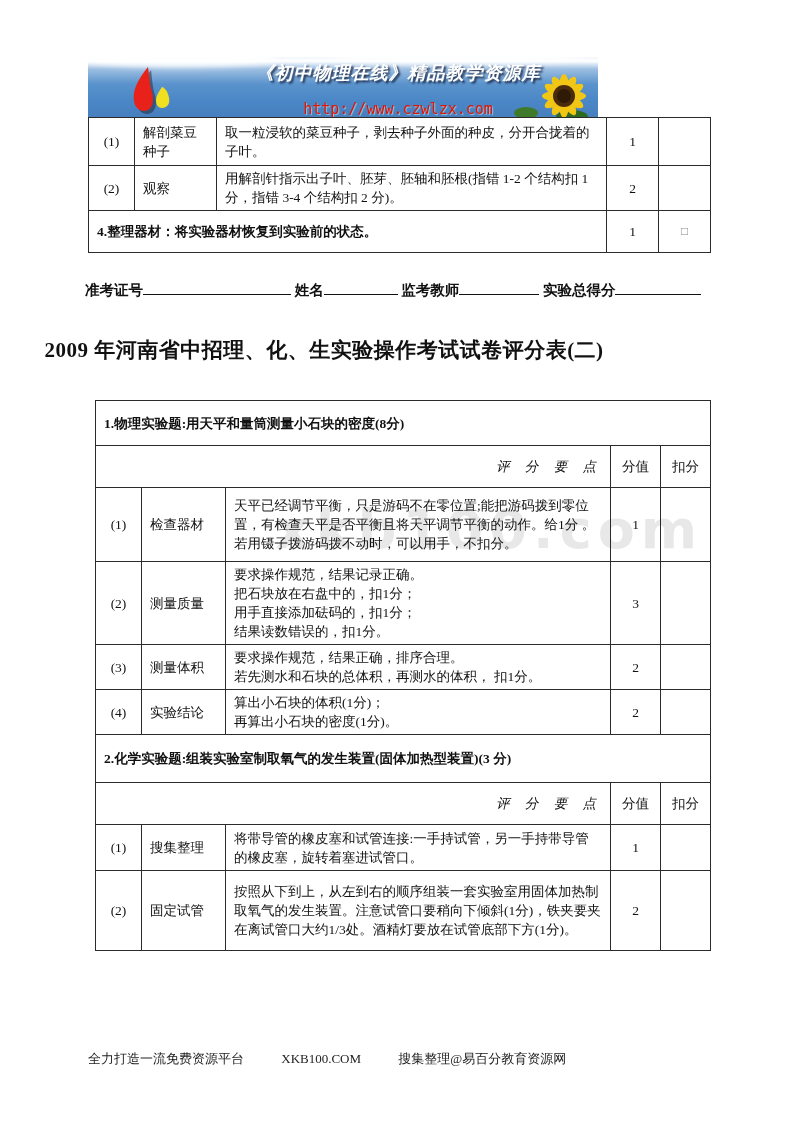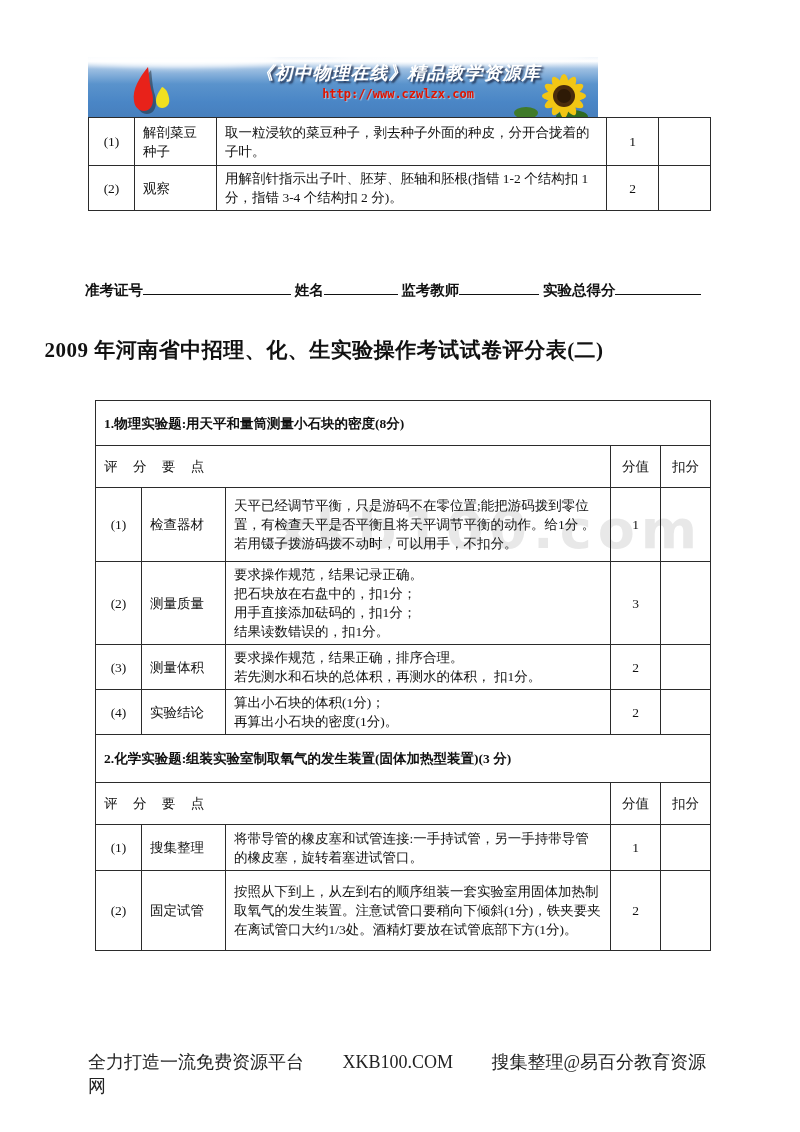--- a/index.html
+++ b/index.html
@@ -10,52 +10,52 @@
   
   .banner { position:absolute; left:88px; top:57px; width:510px; height:60px;
     background:linear-gradient(180deg,#f2f6fb 0%,#ffffff 7%,#9dbfe2 20%,#5a93cc 45%,#4a86c6 75%,#477fbd 100%);
     overflow:hidden; }
   .banner .cloud { position:absolute; background:rgba(255,255,255,.85); border-radius:50%; filter:blur(3px); }
   .logo { position:absolute; left:30px; top:6px; width:70px; height:52px; }
   .banner-text { position:absolute; left:110px; top:4px; width:400px; text-align:center; }
   .banner-title { font-family:"Liberation Sans",sans-serif; font-weight:bold; font-style:italic;
     font-size:18px; color:#ffffff; letter-spacing:1px;
     text-shadow:2px 2px 2px rgba(20,30,60,.85); white-space:nowrap; }
-  .banner-url { font-family:"DejaVu Sans Mono",monospace; font-weight:bold; font-size:12px;
-    color:#e01500; text-shadow:1px 1px 1px rgba(255,255,255,.5); margin-top:2px; }
+  .banner-url { font-family:"DejaVu Sans Mono",monospace; font-weight:normal; font-size:15px;
+    color:#e01500; text-shadow:1px 1px 1px rgba(255,255,255,.5); margin-top:15px; }
   .sunflower { position:absolute; right:8px; top:14px; width:78px; height:50px; }
 
   
   table { border-collapse:collapse; table-layout:fixed; }
   td { border:1px solid #2b2b2b; padding:3px 8px; font-size:13.5px; line-height:19px;
     vertical-align:middle; overflow:hidden; }
   .desc { white-space:pre-line; }
   .c { text-align:center; }
   .top-table { position:absolute; left:88px; top:117px; width:622px; }
   .main-table { position:absolute; left:95px; top:400px; width:615px; }
   .sec-row td { font-weight:bold; height:45px; }
-  .hdr-points { text-align:left; letter-spacing:6px; height:42px; }
+  .hdr-points { text-align:right; letter-spacing:6px; height:42px;font-style:italic; }
   .bold { font-weight:bold; }
   .checkbox { color:#8a8a8a; font-size:12px; }
 
   
   .sign-line { position:absolute; left:85px; top:280px; width:632px; font-size:14.5px; font-weight:bold; }
   .blank { display:inline-block; border-bottom:1.5px solid #111; height:15px; vertical-align:baseline; }
 
   
   .doc-title { position:absolute; left:0; top:336px; width:648px; text-align:center;
     font-size:21px; font-weight:bold; letter-spacing:.5px; }
 
   
   .watermark { position:absolute; left:275px; top:498px; width:460px;
     font-family:"DejaVu Sans",sans-serif; font-size:54px; font-weight:bold;
     color:rgba(110,110,110,.16); letter-spacing:6px; pointer-events:none; }
 
   
-  .footer { position:absolute; left:88px; top:1050px; width:640px; font-size:18px; color:#222; }
+  .footer { position:absolute; left:88px; top:1050px; width:640px; font-size:13px; color:#222; }
   .footer span { margin-right:34px; }
 </style>
 </head>
 <body>
 
 <div class="page">
 
   <div class="banner">
     <div class="cloud" style="left:-10px;top:-8px;width:200px;height:18px;"></div>
     <div class="cloud" style="left:240px;top:-10px;width:260px;height:16px;"></div>
@@ -102,20 +102,25 @@
       <td class="c">1</td>
       <td class="c"></td>
     </tr>
     <tr>
       <td class="c">(2)</td>
       <td>观察</td>
       <td class="desc" style="height:44px">用解剖针指示出子叶、胚芽、胚轴和胚根(指错 1-2 个结构扣 1 分，指错 3-4 个结构扣 2 分)。</td>
       <td class="c">2</td>
       <td class="c"></td>
     </tr>
+    <tr>
+      <td colspan="3" class="bold" style="height:42px">4.整理器材：将实验器材恢复到实验前的状态。</td>
+      <td class="c">1</td>
+      <td class="c checkbox">□</td>
+    </tr>
   </tbody>
     </table>
 
   <div class="sign-line">
     <span>准考证号</span><span class="blank" style="width:148px"></span>
     <span>姓名</span><span class="blank" style="width:74px"></span>
     <span>监考教师</span><span class="blank" style="width:80px"></span>
     <span>实验总得分</span><span class="blank" style="width:86px"></span>
   </div>
 

